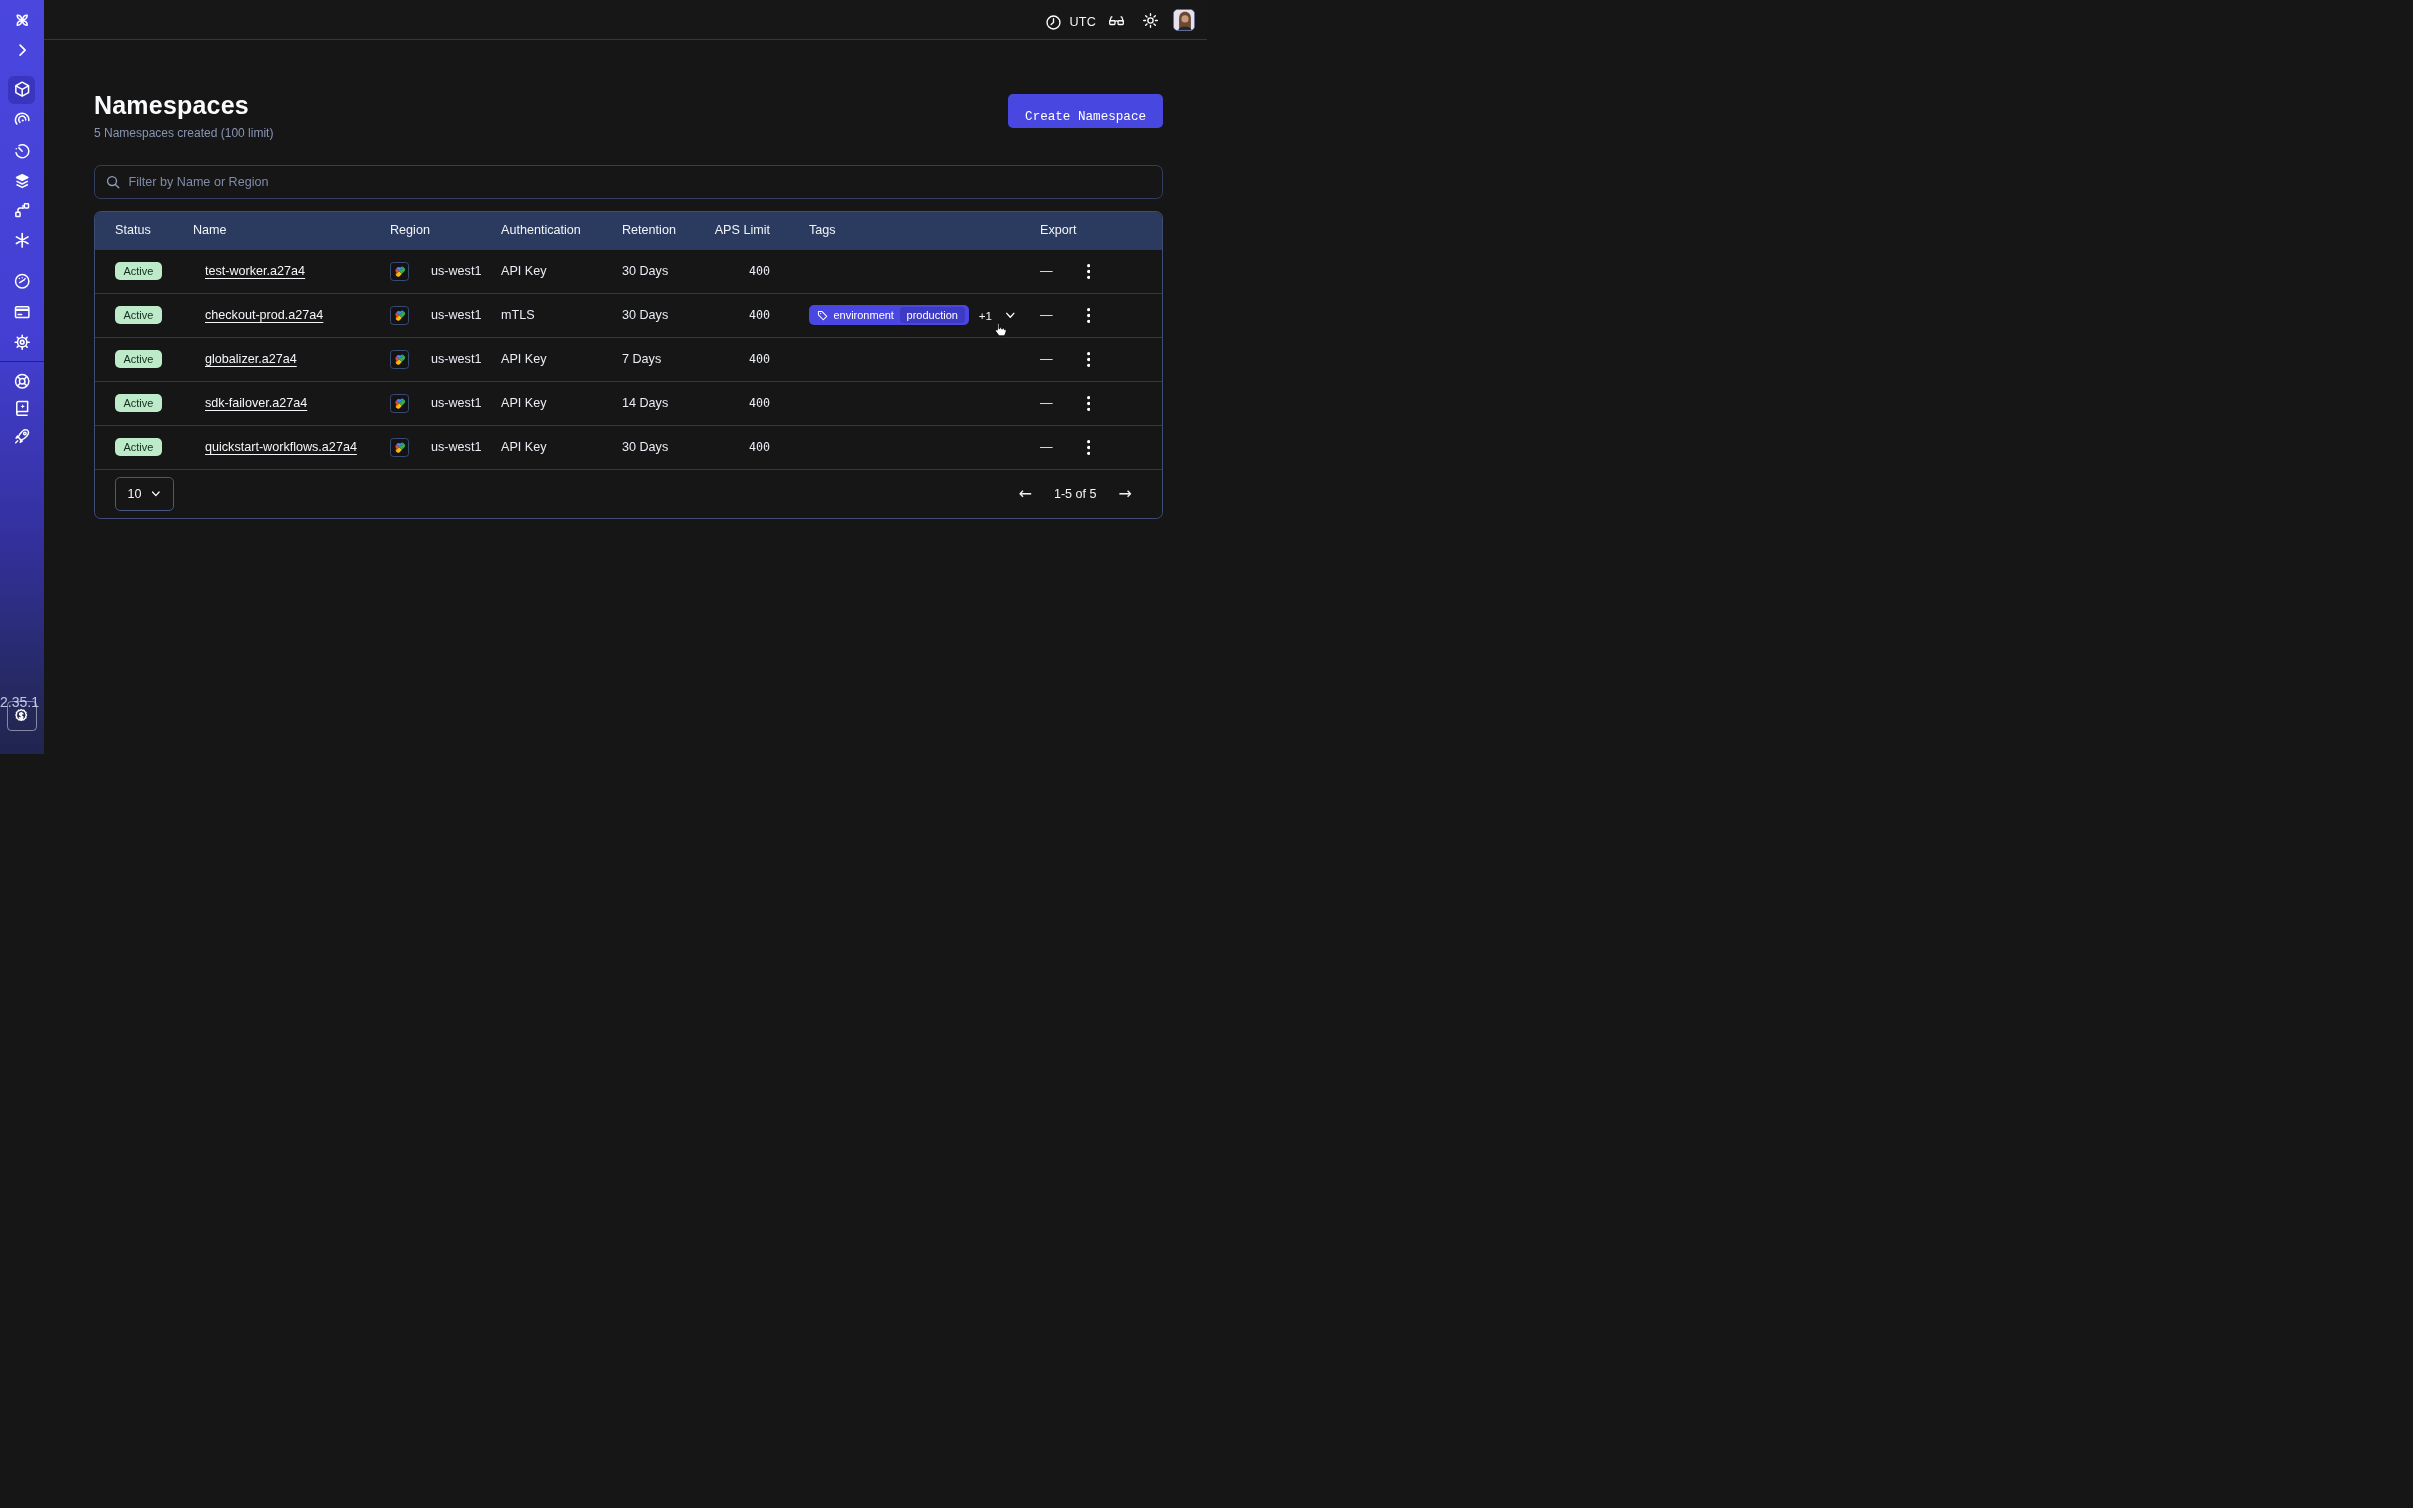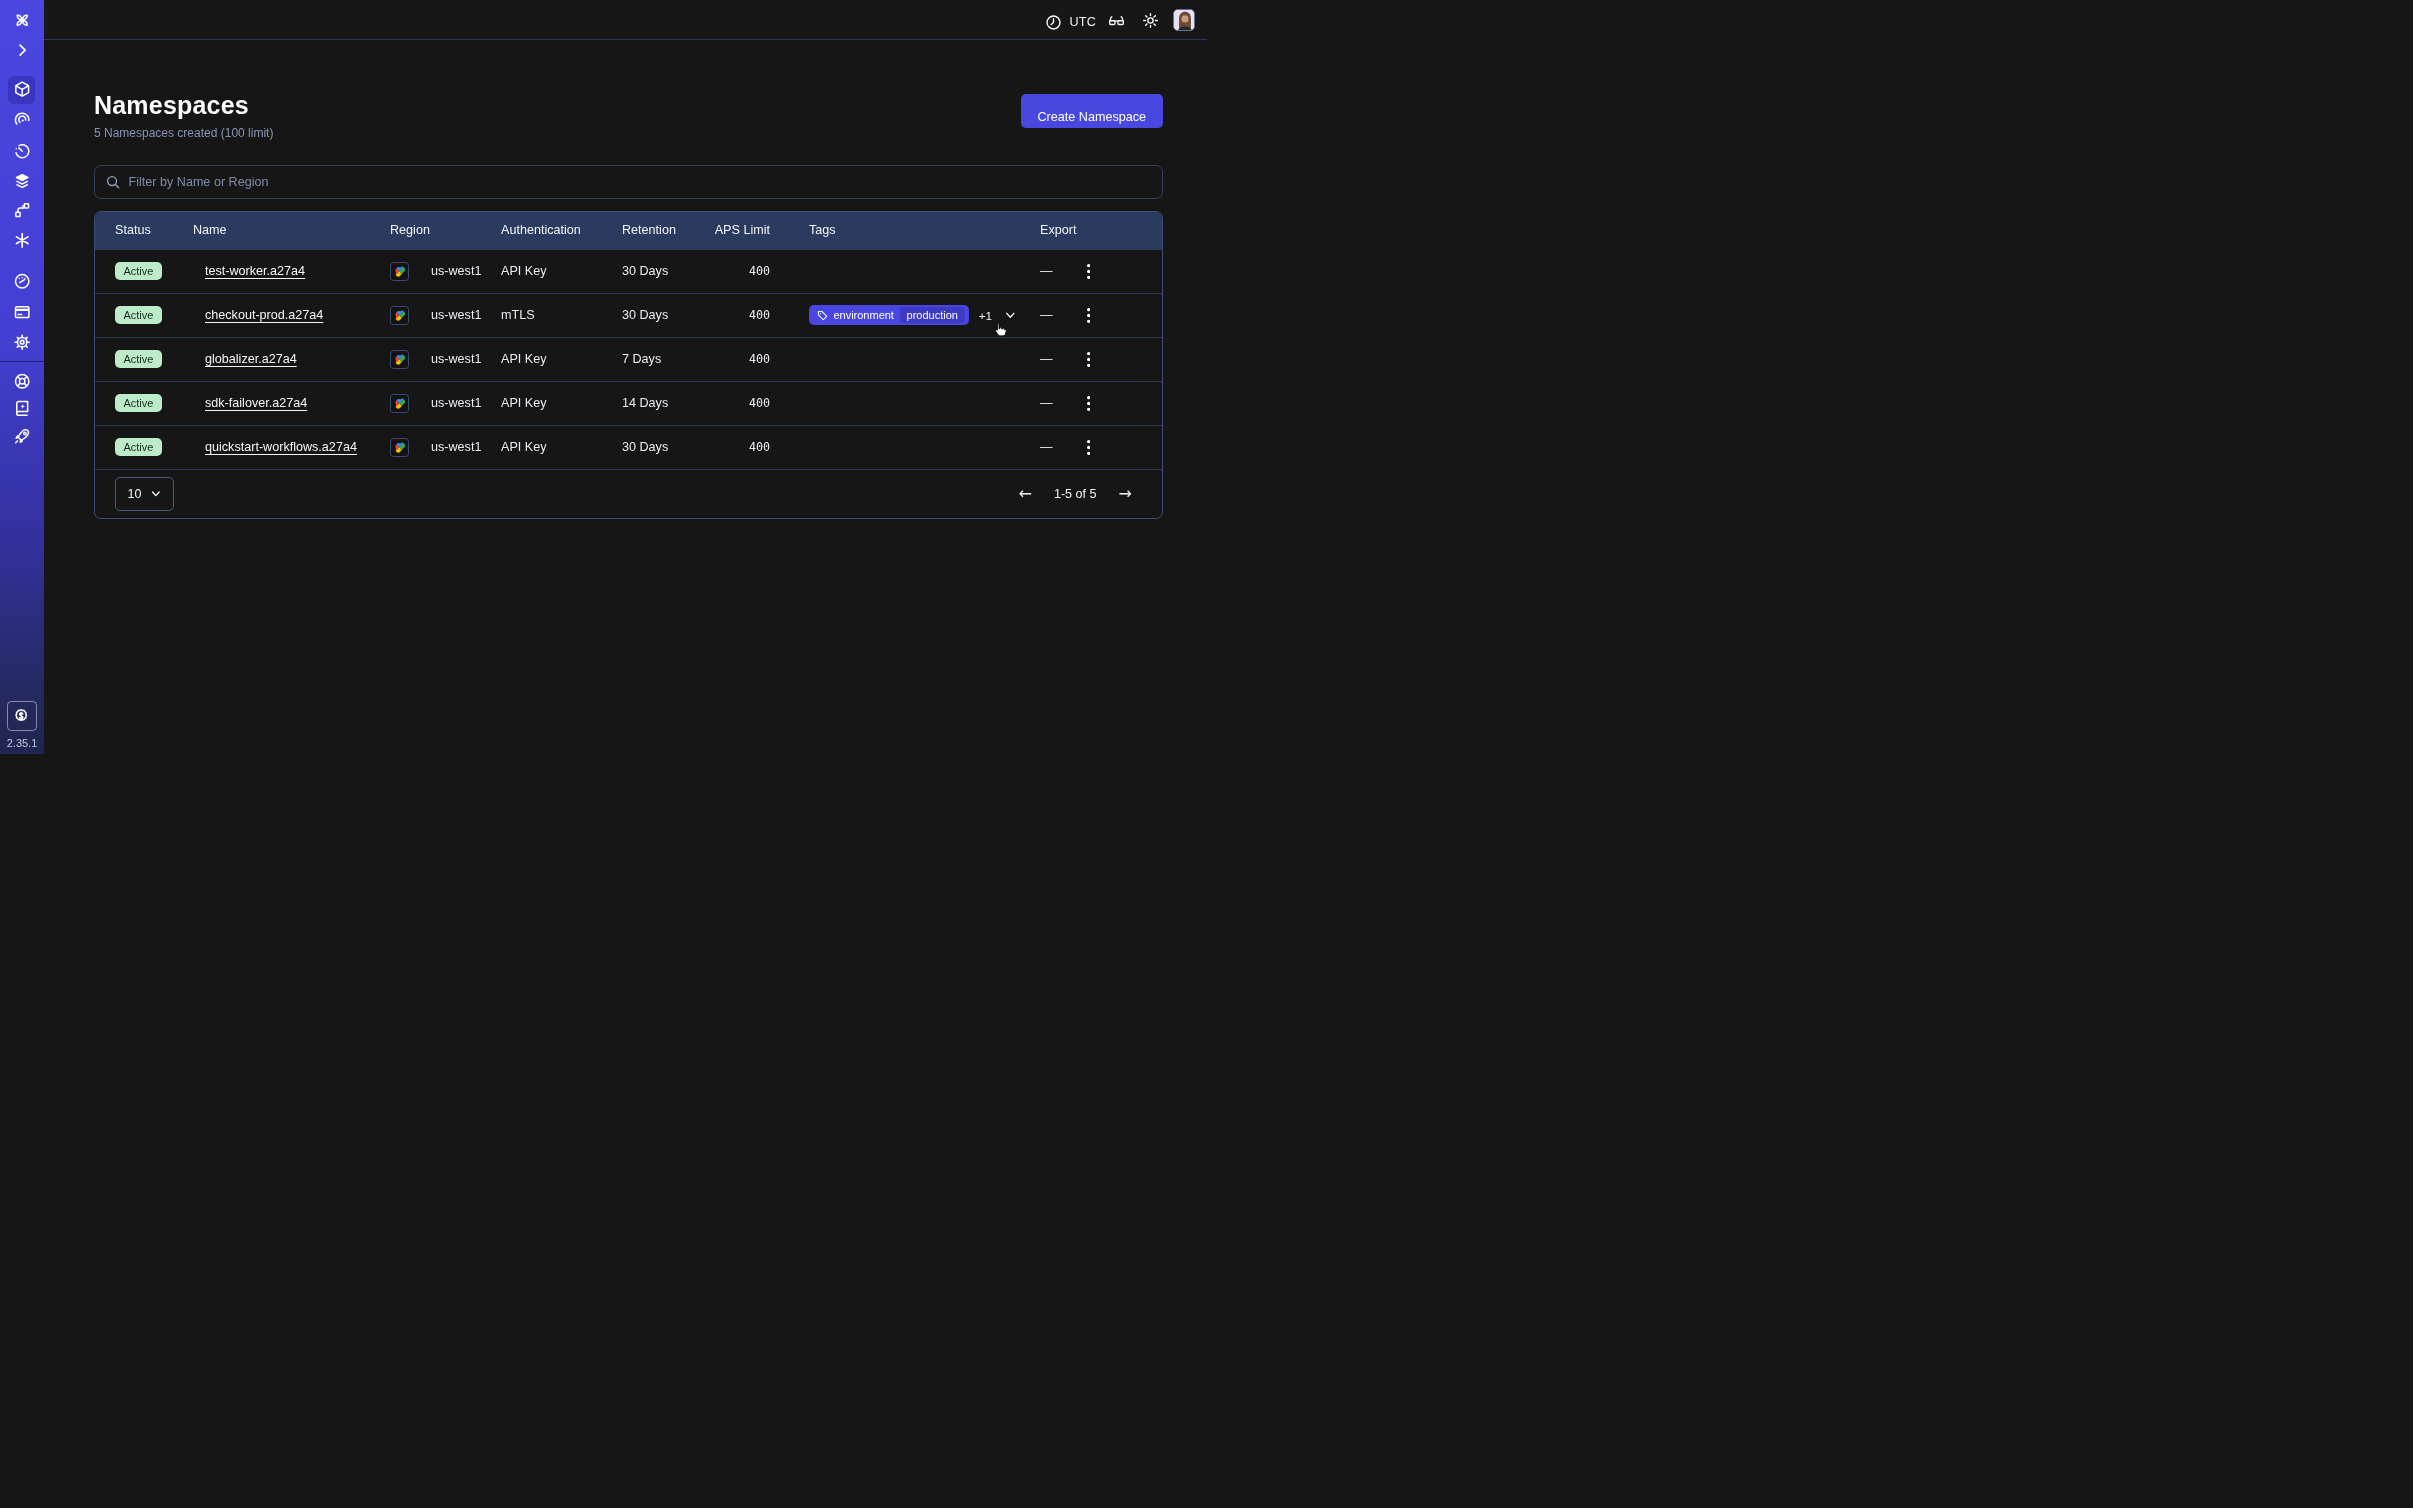--- a/index.html
+++ b/index.html
@@ -31,22 +31,22 @@
   .side-divider {
     position:absolute; left:0; top:361px; width:44px; height:0;
     border-top:0.8px solid rgba(10,12,45,0.55);
   }
   .dollar-box {
     position:absolute; left:6.7px; top:701px; width:30px; height:30px;
     border:0.8px solid rgba(255,255,255,0.45); border-radius:4.2px;
     display:flex; align-items:center; justify-content:center; cursor:pointer;
   }
   .version {
-    position:absolute; left:0; top:737px; width:44px;
-    text-align:center; font-size:11px; color:rgba(220,226,248,0.85);
+    position:absolute; left:0; top:694px; width:44px;
+    text-align:left; font-size:14px; color:rgba(220,226,248,0.85);
   }
 
   
   .topbar {
     position:absolute; left:44px; top:0; right:0; height:40px;
     background:#171717; border-bottom:0.8px solid #2B3657;
     display:flex; align-items:center;
   }
   .tz {
     position:absolute; left:1001px; top:0; height:44px;
@@ -62,21 +62,21 @@
   }
 
   
   .content { position:absolute; left:44px; top:41px; right:0; bottom:0; padding:50px 44px 0 50px; }
   .page-head { display:flex; justify-content:space-between; align-items:flex-start; }
   .page-title { font-size:25px; font-weight:600; color:#FAFBFD; letter-spacing:0.2px; }
   .page-sub { margin-top:5.9px; font-size:12px; color:#8794B3; }
   .create-btn {
     margin-top:3.4px;
     background:#4848E0; color:#FFFFFF; border:none; border-radius:5px;
-    font-family:Liberation Sans, sans-serif;
+    font-family:Liberation Mono, monospace;
     font-size:12.6px; font-weight:500; padding:16px 17px; height:34px; cursor:pointer;
   }
 
   .filter-wrap {
     margin-top:25px; height:34px; position:relative;
     border:0.8px solid #333F60; border-radius:6.7px;
     display:flex; align-items:center; padding:0 10px; gap:7.5px;
     background:transparent;
   }
   .filter-input {

